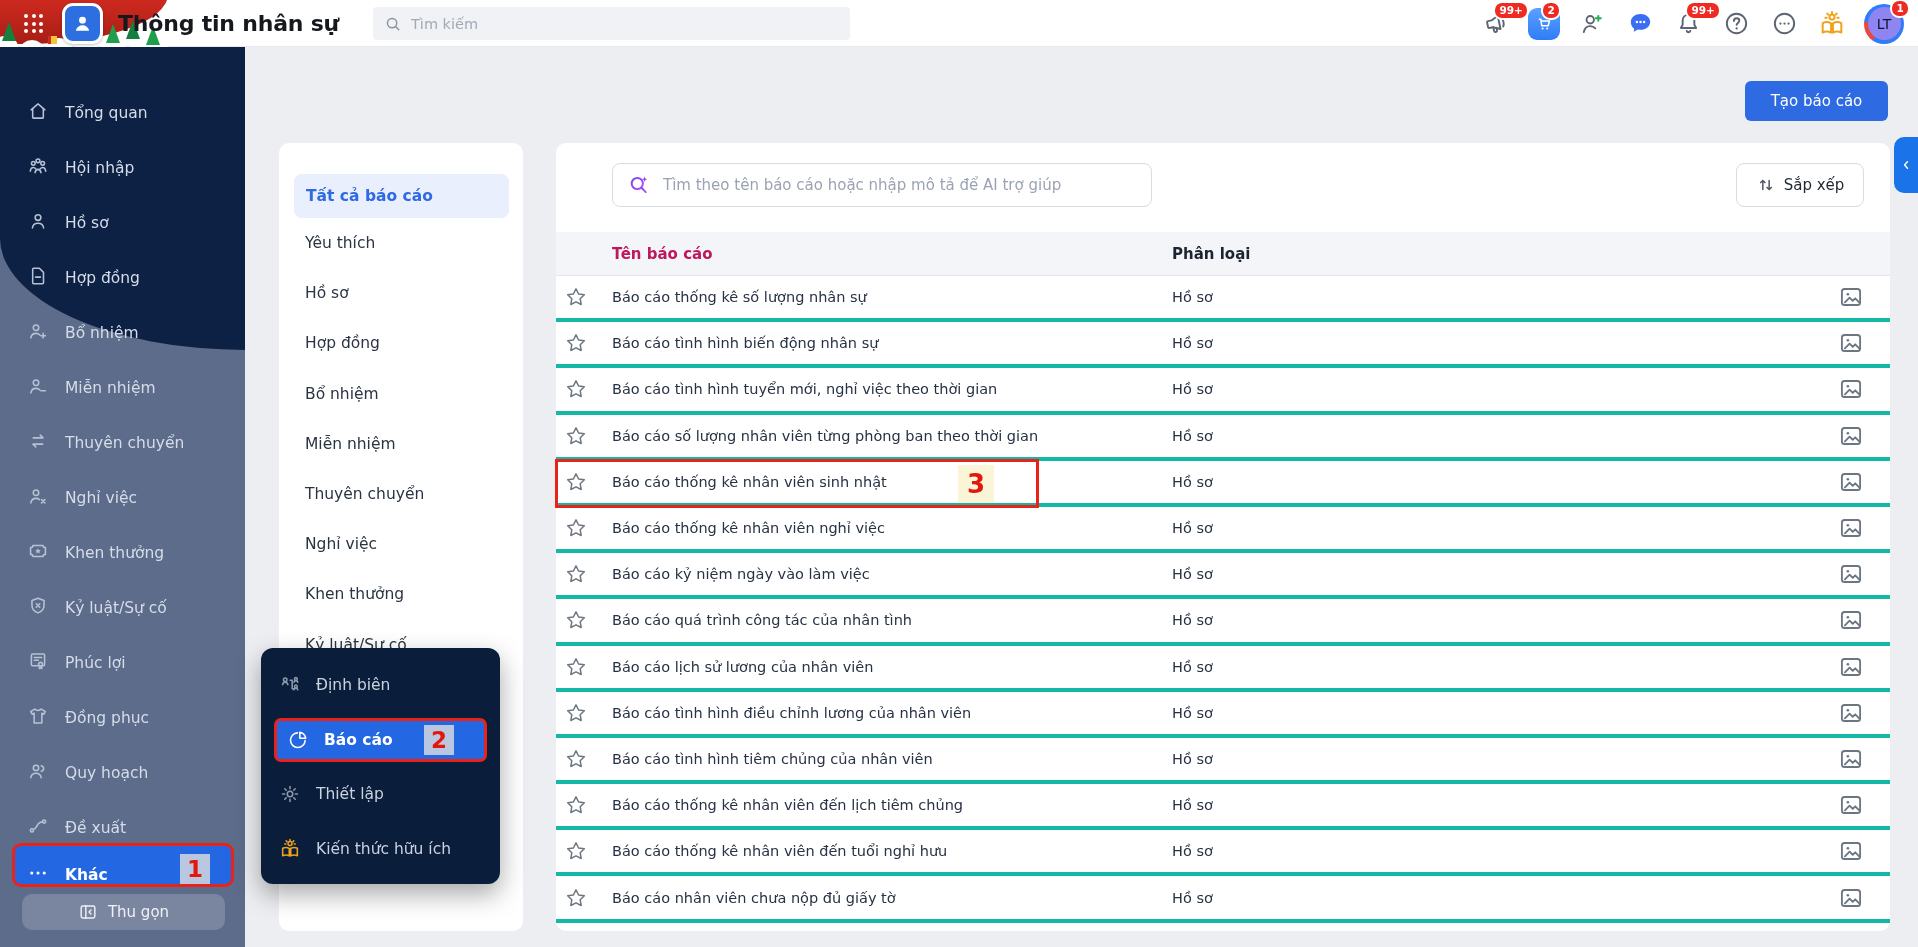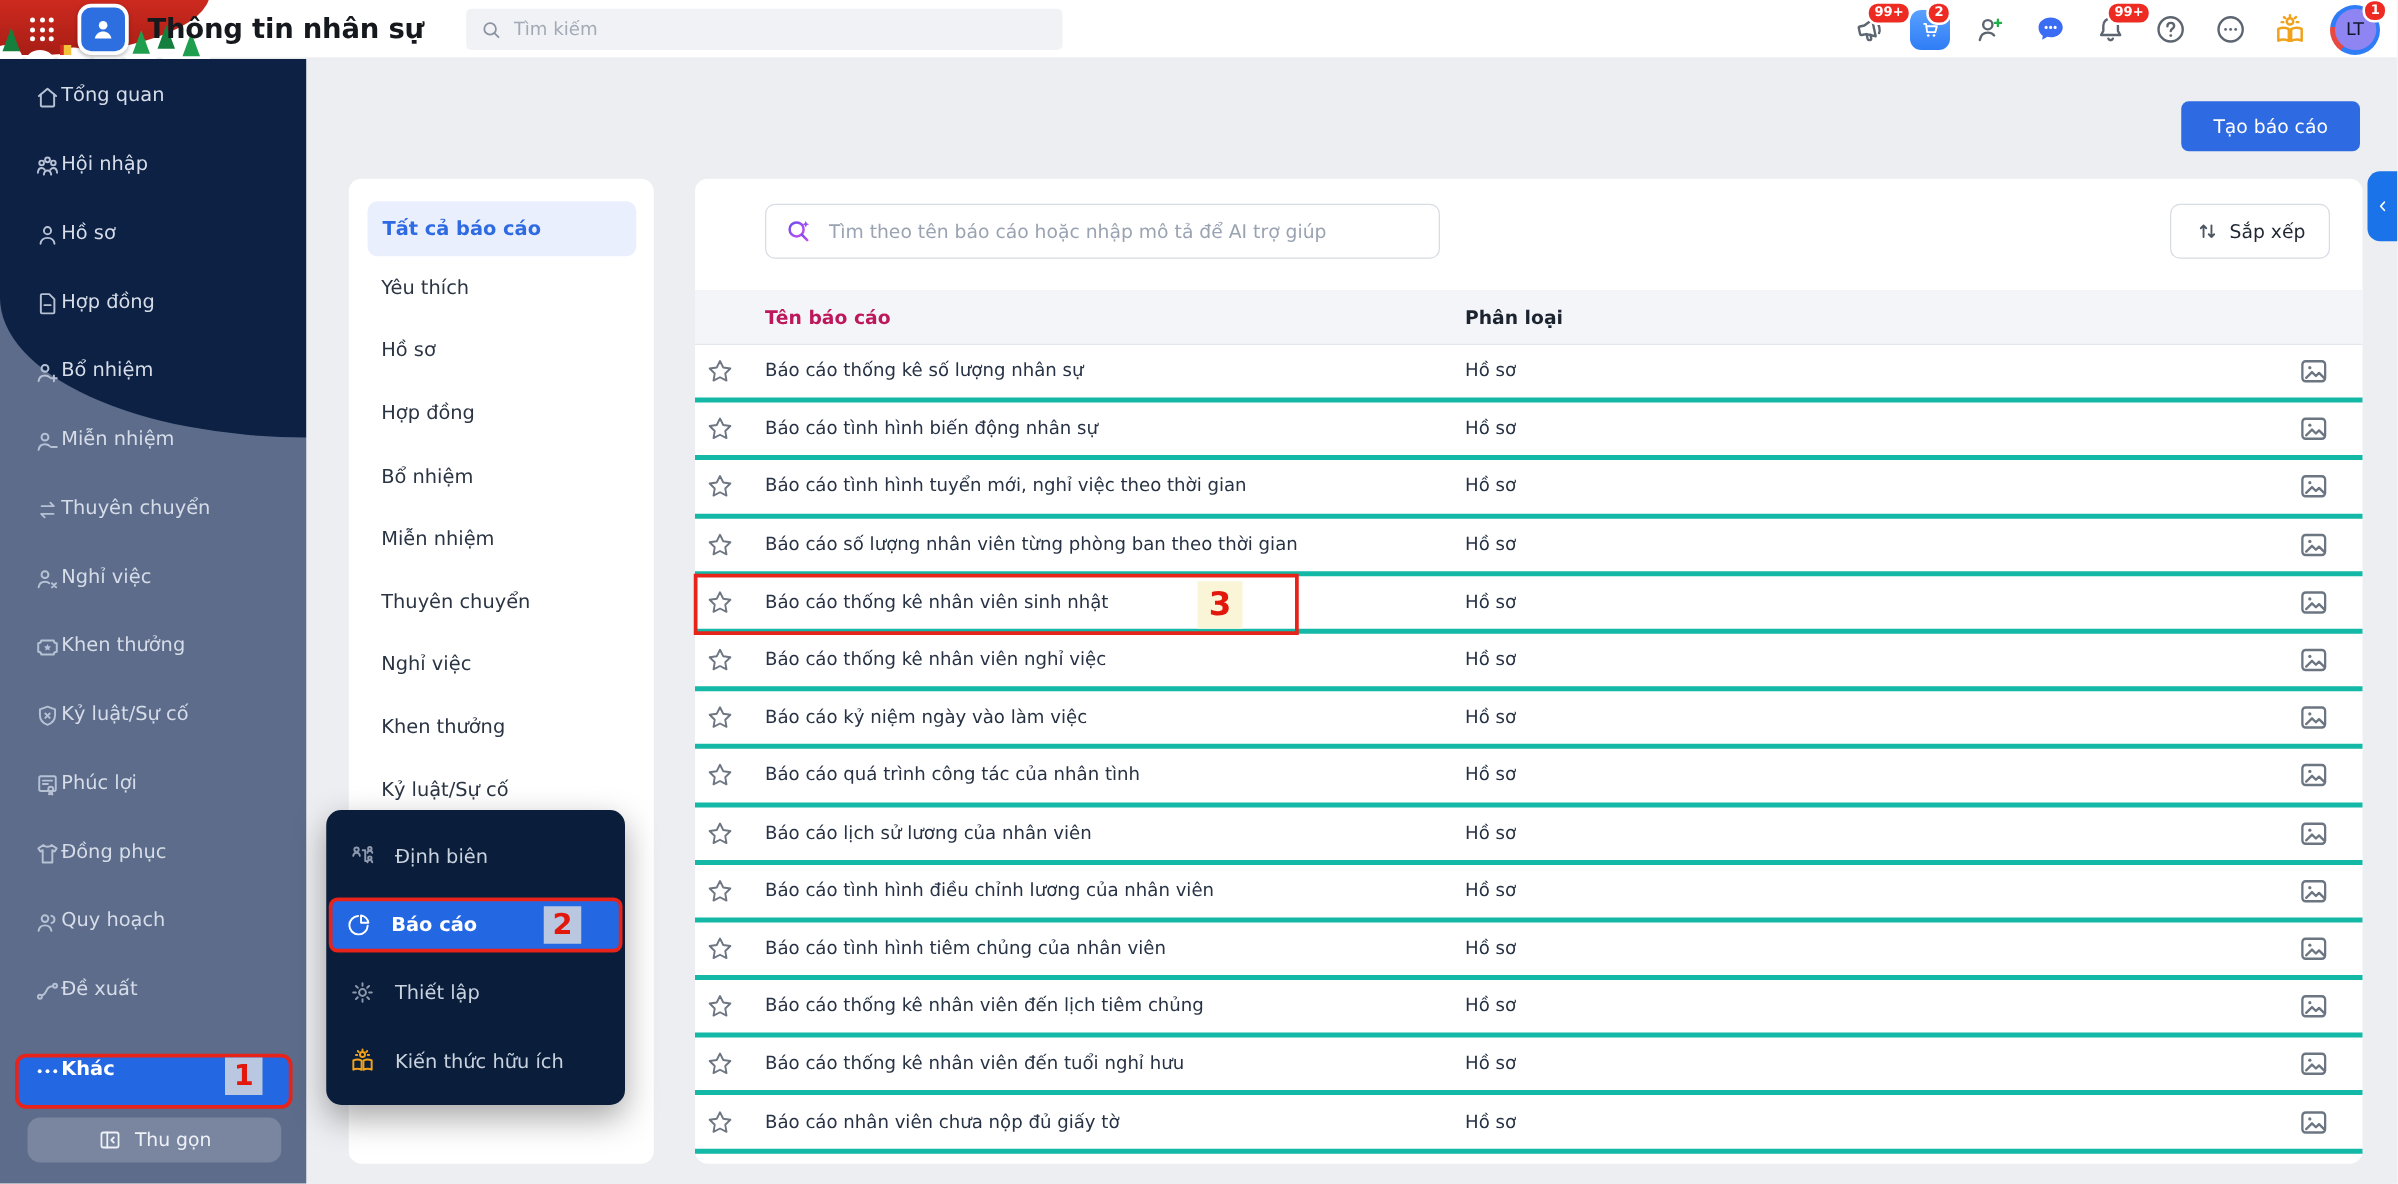--- a/index.html
+++ b/index.html
@@ -28,44 +28,44 @@
 .cart-tile{width:32px;height:32px;border-radius:9px;background:linear-gradient(180deg,#5aa0ff,#2f7df6);display:flex;align-items:center;justify-content:center}
 .avatar{position:relative;width:40px;height:40px;border-radius:50%;background:conic-gradient(from 215deg,#e8483f 0 62deg,#2f7df6 62deg 360deg);display:flex;align-items:center;justify-content:center;cursor:pointer}
 .avatar .inner{width:33px;height:33px;border-radius:50%;background:#8f85f2;color:#0f172a;font-size:14px;font-weight:400;display:flex;align-items:center;justify-content:center}
 .avatar .badge{top:-5px;left:26px}
 
 
 #sidebar{position:absolute;left:0;top:47px;width:245px;height:900px;background:#5d6c8b;z-index:20;overflow:hidden}
 #sidebar .dark{position:absolute;top:0;left:0;width:245px;height:303px;background:#0c2144;border-bottom-left-radius:245px 112px}
 .sb-list{position:absolute;top:20px;left:0;right:0}
 .sb-item{height:55px;display:flex;align-items:center;cursor:pointer}
-.sb-row{display:flex;align-items:flex-start;flex:1;height:100%;padding-left:27px;color:#b6c1d4}
+.sb-row{display:flex;align-items:flex-end;gap:16px;flex:1;height:100%;padding-left:27px;color:#b6c1d4}
 .sb-row .lb{color:#d6dde8;font-size:15.5px;white-space:nowrap}
 .sb-row .ic{width:22px;height:22px;display:flex;align-items:center;justify-content:center}
 .sb-row.active{height:38px;margin-left:15px;margin-right:14px;padding-left:12px;background:#2467e3;border-radius:6px;box-shadow:0 0 0 3px #e8231a;color:#fff}
 .sb-row.active .lb{color:#fff;font-weight:600}
 .marker{background:#b9c7e0;color:#e2180c;font-weight:700;font-size:23px;line-height:30px;padding:0 7px}
 .sb-row .marker{margin-left:auto;margin-right:21px}
 .collapse{position:absolute;left:22px;top:847px;width:203px;height:36px;background:rgba(255,255,255,.18);border-radius:10px;display:flex;align-items:center;justify-content:center;gap:10px;color:#eef2f7;font-size:15px;cursor:pointer}
 
 
 #flyout{position:absolute;left:261px;top:648px;width:239px;height:236px;background:#0a1d3a;border-radius:12px;z-index:40;padding-top:10px;box-shadow:0 10px 26px rgba(0,0,0,.35)}
 .fly-item{height:54.5px;display:flex;align-items:center;cursor:pointer}
 .fly-row{display:flex;align-items:center;gap:15px;flex:1;height:100%;padding-left:18px;color:#8d99ad}
 .fly-row .ic{width:22px;height:22px;display:flex;align-items:center;justify-content:center}
 .fly-row .lb{color:#c9d2df;font-size:15.5px;white-space:nowrap}
-.fly-row.active{height:38px;margin:0 5px;padding-left:10px;background:#2467e3;border-radius:4px;box-shadow:0 0 0 3px #e8231a;color:#fff}
+.fly-row.active{height:38px;margin:0 16px;padding-left:10px;background:#2467e3;border-radius:4px;box-shadow:0 0 0 3px #e8231a;color:#fff}
 .fly-row.active .lb{color:#fff;font-weight:600}
 .fly-row.accent .ic{color:#f0a21b}
 .fly-row .marker{margin-left:auto;margin-right:30px}
 
 
 #reportnav{position:absolute;left:279px;top:143px;width:244px;height:788px;background:#fff;border-radius:10px;z-index:10;padding-top:18px}
 .rn-item{height:50.2px;display:flex;align-items:center;padding-left:26px;font-size:15.5px;color:#2a3443;cursor:pointer;white-space:nowrap}
-.rn-item.active{height:44px;margin:0 14px 0 15px;padding-left:12px;background:#e9effd;border-radius:8px;color:#2e6ae1;font-weight:600}
+.rn-item.active{height:44px;margin:13px 14px 0 15px;padding-left:12px;background:#e9effd;border-radius:8px;color:#2e6ae1;font-weight:600}
 
 
 #panel{position:absolute;left:556px;top:143px;width:1334px;height:788px;background:#fff;border-radius:10px;z-index:10}
 .ai-search{position:absolute;left:56px;top:20px;width:540px;height:44px;border:1px solid #d8dce3;border-radius:8px;display:flex;align-items:center;padding:0 14px;gap:12px;background:#fff}
 .ai-search input{flex:1;border:none;outline:none;font-size:15px;color:#333;font-family:inherit;background:transparent}
 .ai-search input::placeholder{color:#9aa3b2}
 .sort-btn{position:absolute;left:1180px;top:20px;width:128px;height:44px;border:1px solid #d8dce3;border-radius:8px;background:#fff;display:flex;align-items:center;justify-content:center;gap:8px;font-size:15px;color:#1f2733;cursor:pointer}
 .thead{position:absolute;left:0;top:89px;width:100%;height:44px;background:#f4f5f8;display:flex;align-items:center;border-bottom:1px solid #e3e6ea}
 .th1{margin-left:56px;font-weight:700;font-size:15px;color:#be185d}
 .th2{position:absolute;left:616px;font-weight:700;font-size:15px;color:#1c2430}

